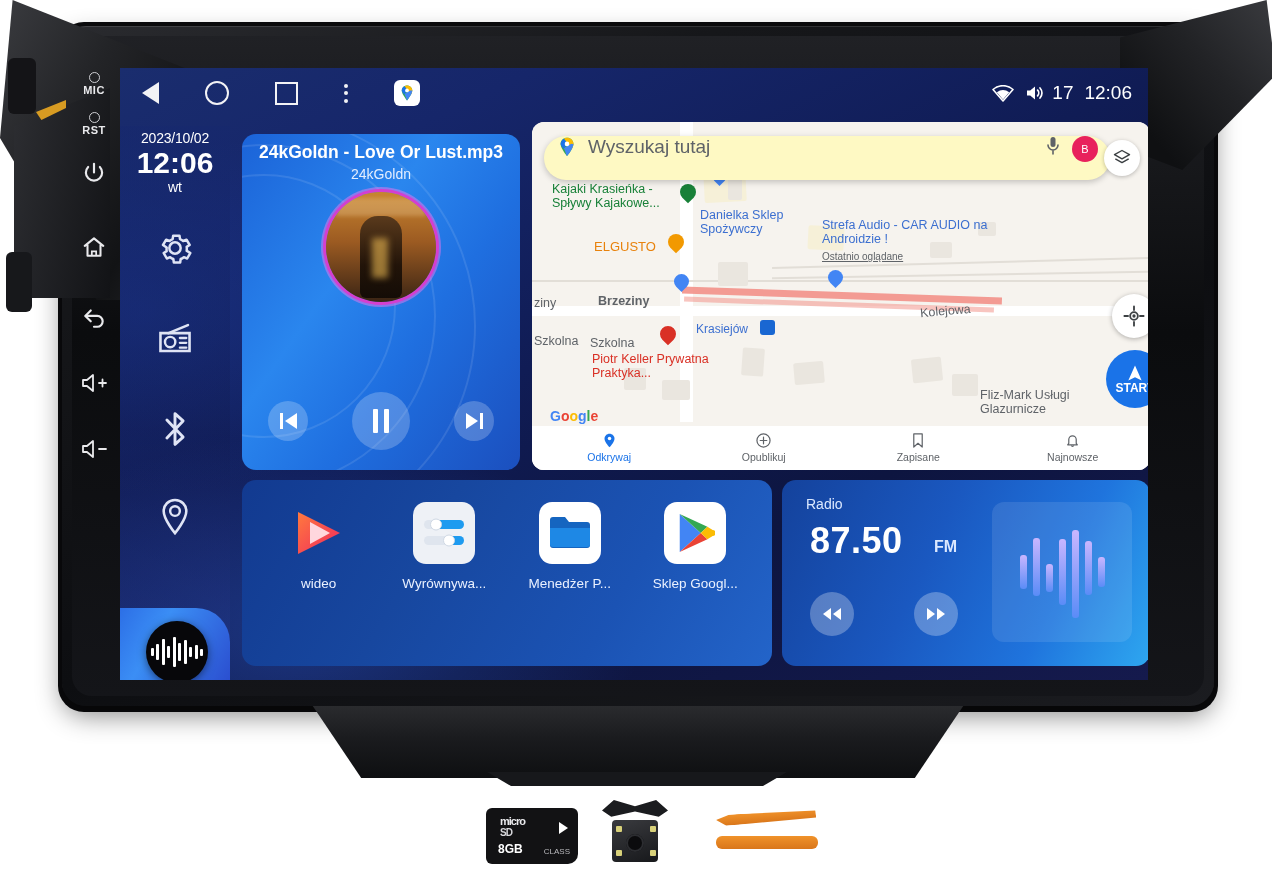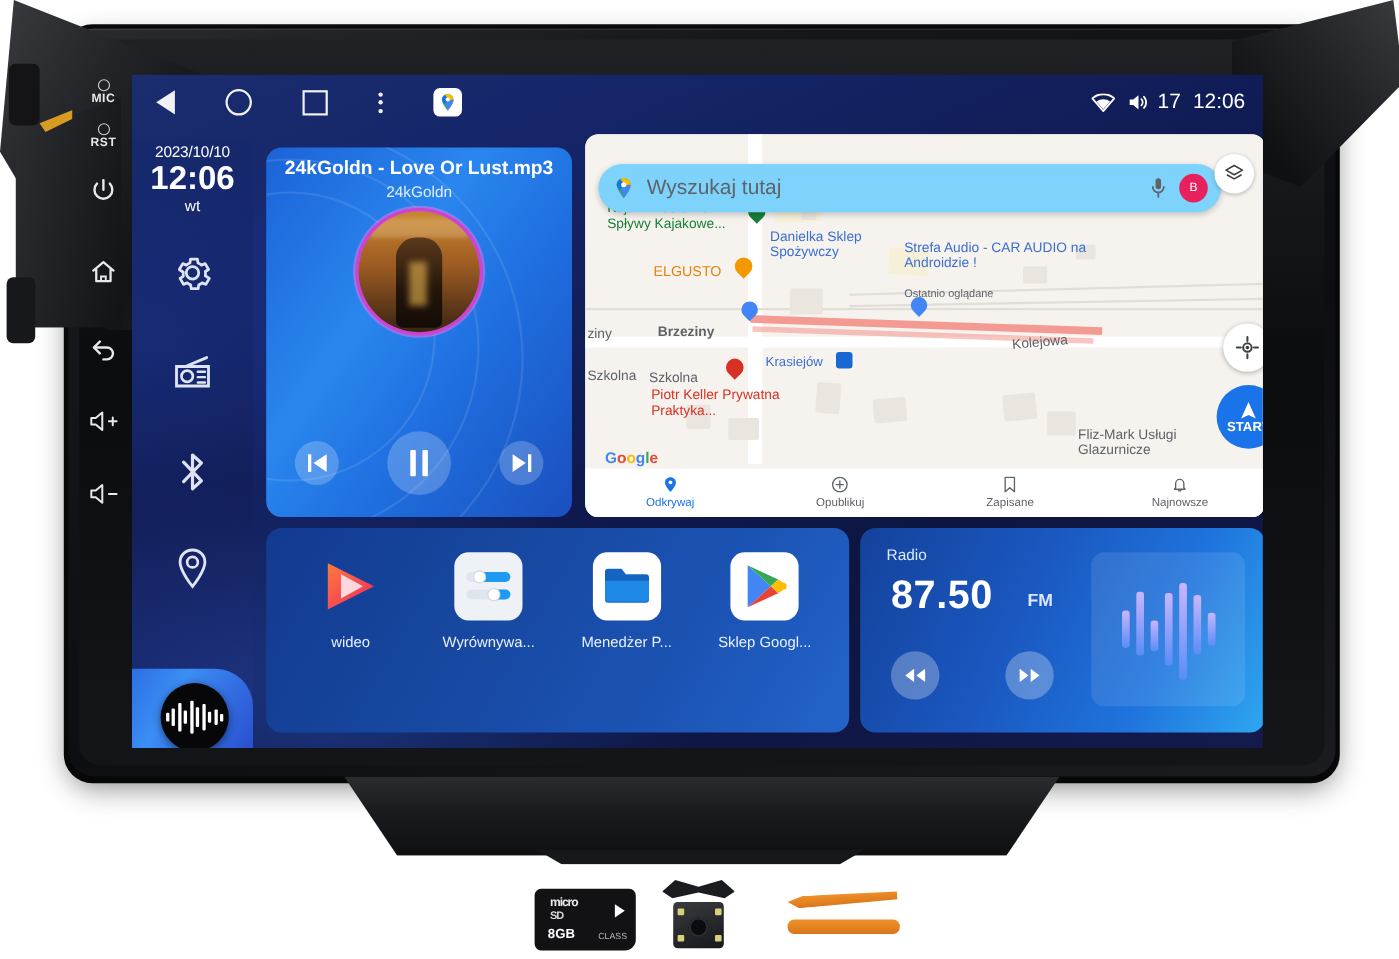--- a/index.html
+++ b/index.html
@@ -89,22 +89,22 @@
   .pause-i{display:flex;gap:6px;}
   .pause-i i{display:block;width:5px;height:24px;background:#fff;border-radius:1px;}
 
   
   .maps{left:412px;top:54px;width:618px;height:348px;background:#f2efe9;overflow:hidden;border-radius:12px;}
   .map-surface{position:absolute;inset:0;background:#f6f3ee;}
   .road{position:absolute;background:#ffffff;}
   .road-line{position:absolute;background:#e2ded7;}
   .blk{position:absolute;background:#eae6df;border-radius:2px;}
   .blk.y{background:#f6f0d8;}
-  .searchbar{position:absolute;left:12px;top:27px;width:566px;height:44px;background:#7dd3fc;border-radius:22px;
-    box-shadow:0 2px 6px rgba(0,0,0,.22);display:flex;align-items:center;padding:0 12px;box-sizing:border-box;}
+  .searchbar{position:absolute;left:12px;top:14px;width:566px;height:44px;background:#fef9c3;border-radius:22px;
+    box-shadow:0 2px 6px rgba(0,0,0,.22);display:flex;padding:0 12px;box-sizing:border-box;}
   .sb-text{flex:1;margin-left:10px;color:#5f6368;font-size:19px;}
   .avatar{width:26px;height:26px;border-radius:50%;background:#e8215c;color:#fff;font-size:11px;display:flex;align-items:center;justify-content:center;}
   .layers-btn{position:absolute;right:10px;top:18px;width:36px;height:36px;border-radius:50%;background:#fff;box-shadow:0 1px 4px rgba(0,0,0,.25);display:flex;align-items:center;justify-content:center;}
   .poi{position:absolute;font-size:12.5px;line-height:14px;}
   .pin{position:absolute;width:16px;height:16px;border-radius:50% 50% 50% 0;transform:rotate(-45deg);}
   .pin-sq{position:absolute;width:15px;height:15px;border-radius:3px;}
   .recenter{position:absolute;right:-6px;top:172px;width:44px;height:44px;border-radius:50%;background:#fff;box-shadow:0 1px 5px rgba(0,0,0,.3);display:flex;align-items:center;justify-content:center;}
   .startbtn{position:absolute;right:-14px;top:228px;width:58px;height:58px;border-radius:50%;background:#1a73e8;color:#fff;
     display:flex;flex-direction:column;align-items:center;justify-content:center;font-size:12px;font-weight:bold;}
   .gwm{position:absolute;left:18px;bottom:46px;font-size:14px;font-weight:bold;}
@@ -243,21 +243,21 @@
             <path d="M12.6 6.2a4 4 0 0 1 0 5.6M15 4a7.4 7.4 0 0 1 0 10" stroke="#fff" stroke-width="1.7" fill="none" stroke-linecap="round"></path>
           </svg>
           <span>17</span>
         </div>
         <span>12:06</span>
       </div>
     </div>
 
     <div class="rail">
       <div class="rail-date">
-        <div class="d">2023/10/10</div>
+        <div class="d">2023/10/02</div>
         <div class="t">12:06</div>
         <div class="w">wt</div>
       </div>
       <div class="rail-ic" style="top:102px">
         <svg width="40" height="40" viewBox="0 0 24 24">
           <path d="M12 8.6a3.4 3.4 0 1 0 0 6.8 3.4 3.4 0 0 0 0-6.8z" fill="none" stroke="#dfe4f5" stroke-width="1.5"></path>
           <path d="M19.4 13.9l1.8 1.1-1.9 3.3-2-.8a7.6 7.6 0 0 1-1.9 1.1l-.3 2.1h-3.8l-.3-2.1a7.6 7.6 0 0 1-1.9-1.1l-2 .8-1.9-3.3 1.8-1.1a7.6 7.6 0 0 1 0-2.2L4.8 10.2 6.7 7l2 .8a7.6 7.6 0 0 1 1.9-1.1l.3-2.1h3.8l.3 2.1a7.6 7.6 0 0 1 1.9 1.1l2-.8 1.9 3.2-1.8 1.1a7.6 7.6 0 0 1 0 2.4z" fill="none" stroke="#dfe4f5" stroke-width="1.5" stroke-linejoin="round"></path>
         </svg>
       </div>
       <div class="rail-ic" style="top:192px">
@@ -352,21 +352,21 @@
         <div class="blk" style="left:446px;top:100px;width:18px;height:14px;"></div>
         <div class="blk" style="left:530px;top:34px;width:26px;height:20px;"></div>
 
         <div class="poi" style="left:20px;top:60px;color:#188038;width:130px;">Kajaki Krasieńka - Spływy Kajakowe...</div>
         <div class="pin" style="left:148px;top:62px;background:#188038;"></div>
 
         <div class="poi" style="left:168px;top:86px;color:#3c6fd0;width:110px;">Danielka Sklep Spożywczy</div>
         <div class="pin-sq" style="left:180px;top:46px;background:#4285f4;border-radius:50% 50% 50% 0;transform:rotate(-45deg)"></div>
 
         <div class="poi" style="left:290px;top:96px;color:#3c6fd0;width:180px;">Strefa Audio - CAR AUDIO na Androidzie !</div>
-        <div class="poi" style="left:290px;top:139px;color:#5f6368;font-size:10px;">Ostatnio oglądane</div>
+        <div class="poi" style="left:290px;top:128px;color:#5f6368;font-size:10px;text-decoration:underline;">Ostatnio oglądane</div>
         <div class="pin-sq" style="left:296px;top:148px;background:#4285f4;border-radius:50% 50% 50% 0;transform:rotate(-45deg)"></div>
 
         <div class="poi" style="left:62px;top:118px;color:#e8820c;font-size:13px;">ELGUSTO</div>
         <div class="pin" style="left:136px;top:112px;background:#f29900;"></div>
         <div class="pin-sq" style="left:142px;top:152px;background:#4285f4;border-radius:50% 50% 50% 0;transform:rotate(-45deg)"></div>
 
         <div class="poi" style="left:60px;top:230px;color:#d93025;width:120px;">Piotr Keller Prywatna Praktyka...</div>
         <div class="pin" style="left:128px;top:204px;background:#d93025;"></div>
 
         <div class="poi" style="left:164px;top:200px;color:#3c6fd0;font-size:12px;">Krasiejów</div>

